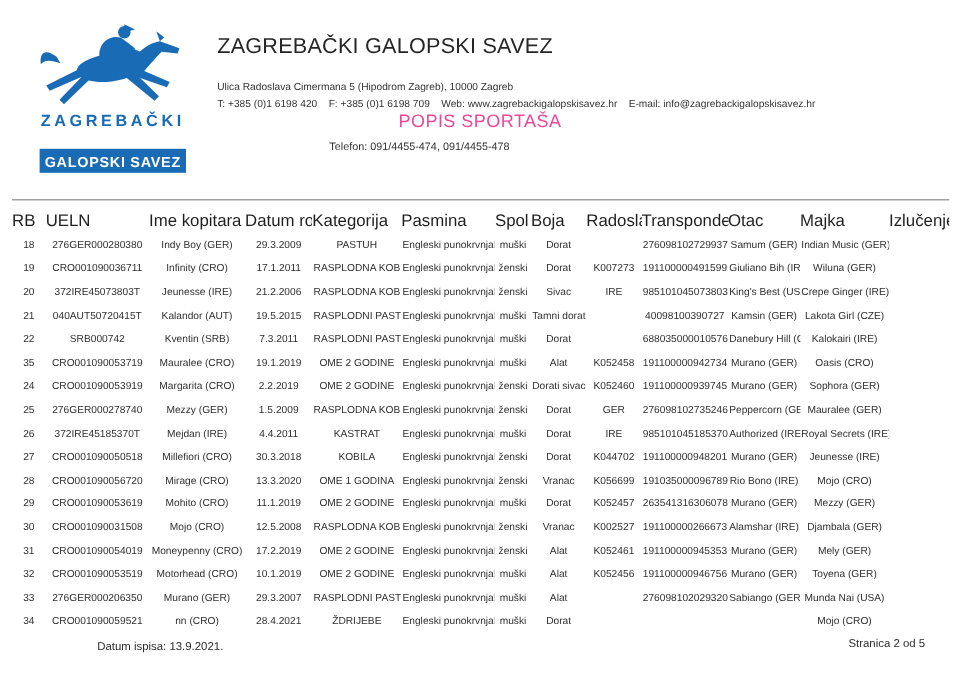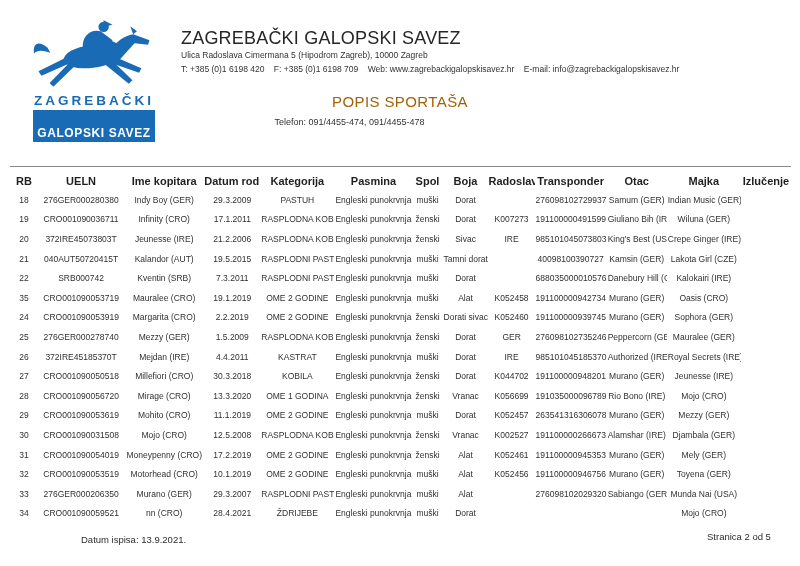--- a/index.html
+++ b/index.html
@@ -16,46 +16,46 @@
 
   
   .logo { position: absolute; left: 26px; top: 18px; width: 136px; text-align: center; }
   .logo svg { width: 136px; height: 74px; display: block; margin: 0 auto; }
   .logo-line1 {
     font-weight: bold; font-size: 13.5px; letter-spacing: 3px;
     margin-top: 1px; white-space: nowrap;
   }
   .logo-line2 {
     display: inline-block; font-weight: bold; font-size: 12px; letter-spacing: 0.6px;
-    color: #fff; padding: 16px 4px 2px; margin-top: 2px; white-space: nowrap;
+    color: #fff; padding: 4px 4px 2px; margin-top: 16px; white-space: nowrap;
   }
 
   
   .org-block { position: absolute; left: 181px; top: 28px; }
   .org-name { font-size: 18px; color: #262626; letter-spacing: 0.2px; }
-  .org-address { font-size: 8.5px; color: #333; margin-top: 1px; }
+  .org-address { font-size: 8.5px; color: #333; margin-top: 18px; }
   .org-contacts { font-size: 8.5px; color: #333; margin-top: 4px; white-space: pre-wrap; }
 
   .doc-title {
     position: absolute; left: 0; top: 93px; width: 100%;
-    text-align: center; font-size: 15px; color: #a16207; letter-spacing: 0.4px;
+    text-align: center; font-size: 15px; color: #ec4899; letter-spacing: 0.4px;
   }
   .phones { position: absolute; left: 258px; top: 114px; font-size: 9px; color: #333; text-align: right; }
   .phones .row { line-height: 16px; }
   .phones .lbl { display: inline-block; width: 48px; }
 
   
   .table-wrap {
     position: absolute; left: 10px; top: 166px; width: 781px;
     border-top: 1px solid #8a8a8a; padding-top: 1px;
   }
   table { border-collapse: collapse; table-layout: fixed; width: 100%; }
   th {
-    font-size: 11px; font-weight: bold; color: #1f1f1f;
-    padding: 7px 0 3px; text-align: center; white-space: nowrap; overflow: hidden;
+    font-size: 14px; font-weight: normal; color: #1f1f1f;
+    padding: 7px 0 3px; text-align: left; white-space: nowrap; overflow: hidden;
   }
   td {
     font-size: 8.5px; color: #303030; text-align: center;
     height: 19.6px; padding: 0 1px; white-space: nowrap; overflow: hidden;
   }
 
   
   .footer-left  { position: absolute; left: 41px;  top: 534px; font-size: 9.5px; color: #2c2c2c; padding-left: 40px; }
   .footer-right { position: absolute; left: 707px; top: 531px; font-size: 9.5px; color: #2c2c2c; }
 </style>

